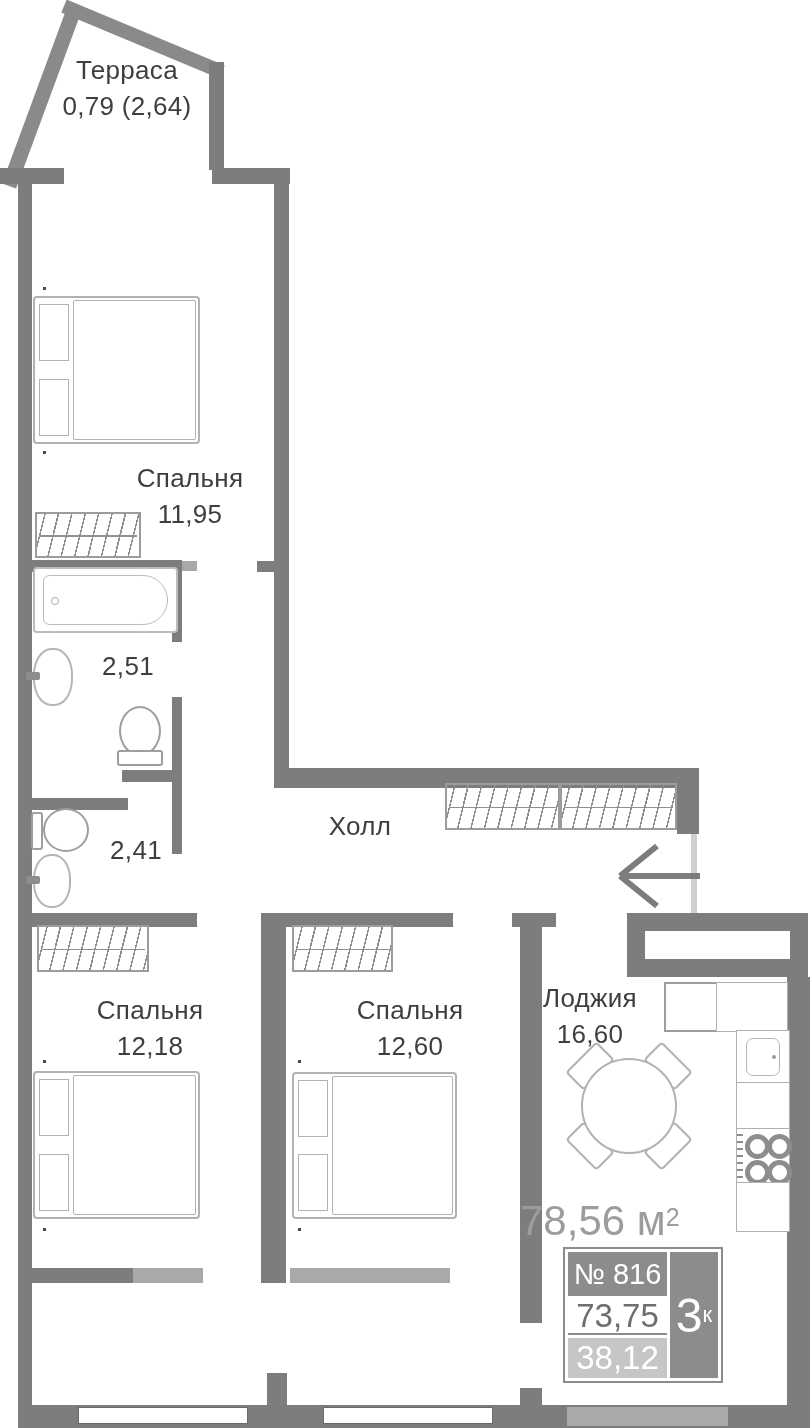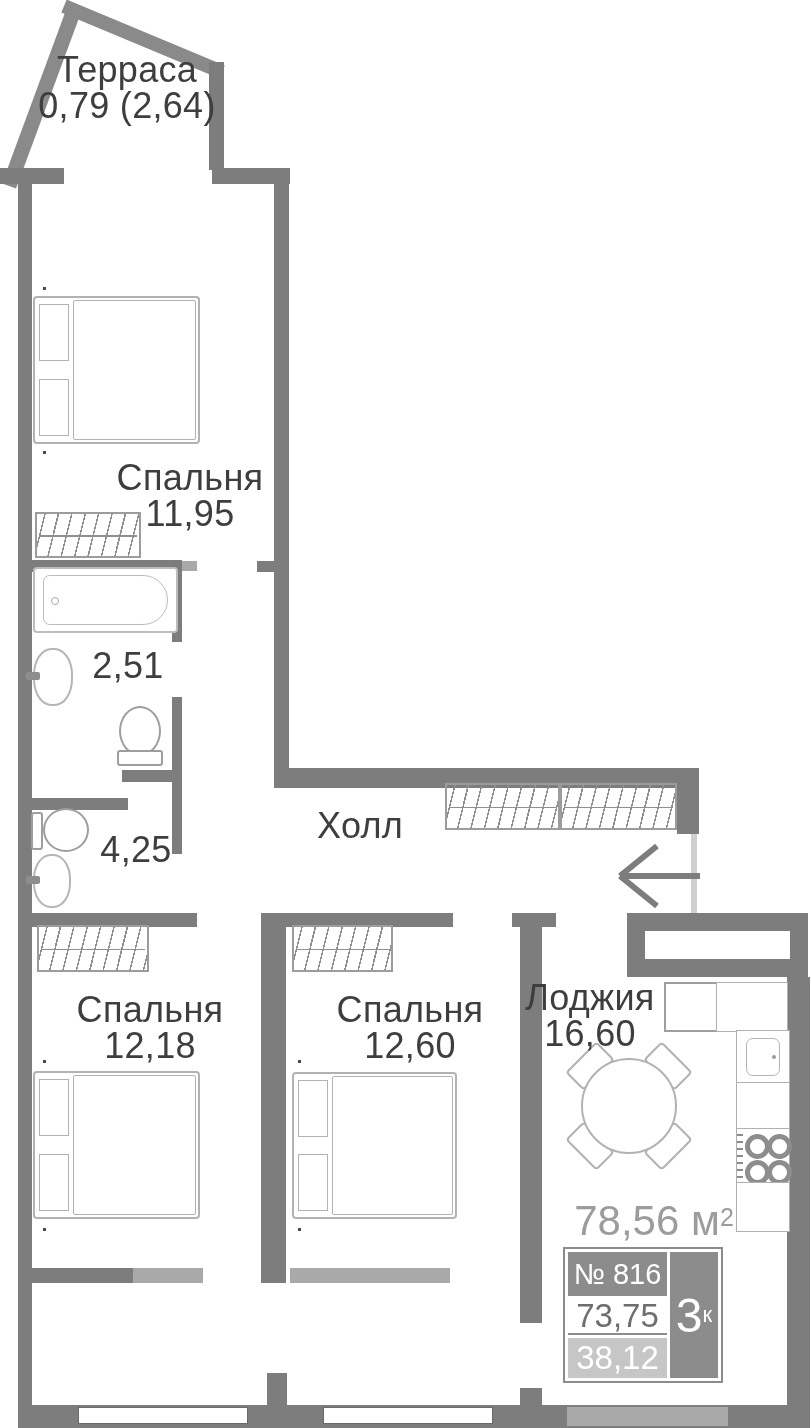--- a/index.html
+++ b/index.html
@@ -2,21 +2,21 @@
 <html><head>
 <meta charset="utf-8">
 <style>
   html,body{margin:0;padding:0;background:#fff;}
   #plan{position:relative;width:811px;height:1428px;background:#fff;overflow:hidden;
         font-family:"Liberation Sans",sans-serif;}
   .w{position:absolute;display:block;background:#7d7d7d;}
   .wl{position:absolute;display:block;background:#a9a9a9;}
   .thin{position:absolute;display:block;background:#cfcfcf;}
   .win{position:absolute;display:block;background:#fff;border:1.5px solid #6a6a6a;box-sizing:border-box;}
-  .lbl{position:absolute;color:#3e3e3e;font-size:36px;line-height:36px;text-align:center;letter-spacing:.3px;}
+  .lbl{position:absolute;color:#3e3e3e;font-size:26px;line-height:36px;text-align:center;letter-spacing:.3px;}
   .ward{position:absolute;box-sizing:border-box;border:2px solid #9c9c9c;background:
      repeating-linear-gradient(104deg,rgba(0,0,0,0) 0 7px,#8f8f8f 7px 8.5px,rgba(0,0,0,0) 8.5px 13px);}
   .ward::after{content:"";position:absolute;left:2px;right:2px;top:50%;height:1.5px;background:#8f8f8f;}
   .bed{position:absolute;box-sizing:border-box;border:2px solid #b2b2b2;border-radius:4px;background:#fff;}
   .pillow{position:absolute;box-sizing:border-box;border:1.5px solid #b2b2b2;background:#fff;width:30px;height:57px;left:4px;}
   .mattress{position:absolute;box-sizing:border-box;border:1.5px solid #b2b2b2;border-radius:2px;left:38px;top:2px;right:2px;bottom:2px;}
   .tub{position:absolute;box-sizing:border-box;border:2px solid #bcbcbc;border-radius:4px;background:#fff;}
   .tub-in{position:absolute;box-sizing:border-box;inset:6px 8px;border:1.5px solid #bcbcbc;border-radius:8px 30px 30px 8px;}
   .drain{position:absolute;left:16px;top:50%;width:6px;height:6px;margin-top:-3px;border:1.5px solid #a9a9a9;border-radius:50%;}
   .sinkoval{position:absolute;box-sizing:border-box;border:2px solid #b5b5b5;border-radius:46%;background:#fff;}
@@ -27,21 +27,21 @@
   .fridge{position:absolute;box-sizing:border-box;border:2px solid #9e9e9e;background:#fff;}
   .ksink-in{position:absolute;inset:7px 9px;border:1.5px solid #b5b5b5;border-radius:7px;}
   .ksink-dot{position:absolute;right:13px;top:50%;width:4px;height:4px;margin-top:-2px;border-radius:50%;background:#9a9a9a;}
   .stove{position:absolute;box-sizing:border-box;border:1.5px solid #b0b0b0;background:#fff;}
   .stove::before{content:"";position:absolute;left:0;top:5px;bottom:5px;width:6px;
      background:repeating-linear-gradient(180deg,#8d8d8d 0 2px,rgba(0,0,0,0) 2px 7px);}
   .bn{position:absolute;width:15px;height:15px;border:5px solid #8d8d8d;border-radius:50%;background:#fff;}
   .chair{position:absolute;box-sizing:border-box;width:44px;height:26px;border:2px solid #b2b2b2;border-radius:4px;background:#fff;}
   .table{position:absolute;box-sizing:border-box;border:2px solid #b2b2b2;border-radius:50%;background:#fff;}
   .dot{position:absolute;width:3px;height:3px;background:#4a4a4a;}
-  .total{position:absolute;left:520px;top:1197px;width:268px;text-align:center;color:#9c9c9c;font-size:42px;}
+  .total{position:absolute;left:520px;top:1197px;width:268px;text-align:left;color:#9c9c9c;font-size:42px;}
   .total sup{font-size:25px;vertical-align:9px;}
   .badge{position:absolute;left:563px;top:1247px;width:160px;height:136px;box-sizing:border-box;
      border:2px solid #8c8c8c;background:#fff;padding:3px;display:grid;
      grid-template-columns:1fr 48px;grid-template-rows:44px 36px 1fr;gap:3px;}
   .bcell{display:flex;align-items:center;justify-content:center;}
   .bdark{background:#8c8c8c;color:#fff;}
   .bnum{font-size:29px;}
   .brooms{grid-column:2;grid-row:1/span 3;font-size:48px;}
   .brooms sup{font-size:22px;vertical-align:14px;}
   .bliving{font-size:33px;color:#6e6e6e;border-bottom:2px solid #8c8c8c;}
@@ -168,21 +168,21 @@
     <div>0,79 (2,64)</div>
   </div>
   <div class="lbl" style="left:90px;top:460px;width:200px">
     <div>Спальня</div>
     <div>11,95</div>
   </div>
   <div class="lbl" style="left:88px;top:648px;width:80px">
     <div>2,51</div>
   </div>
   <div class="lbl" style="left:96px;top:832px;width:80px">
-    <div>4,25</div>
+    <div>2,41</div>
   </div>
   <div class="lbl" style="left:295px;top:808px;width:130px">
     <div>Холл</div>
   </div>
   <div class="lbl" style="left:50px;top:992px;width:200px">
     <div>Спальня</div>
     <div>12,18</div>
   </div>
   <div class="lbl" style="left:310px;top:992px;width:200px">
     <div>Спальня</div>

